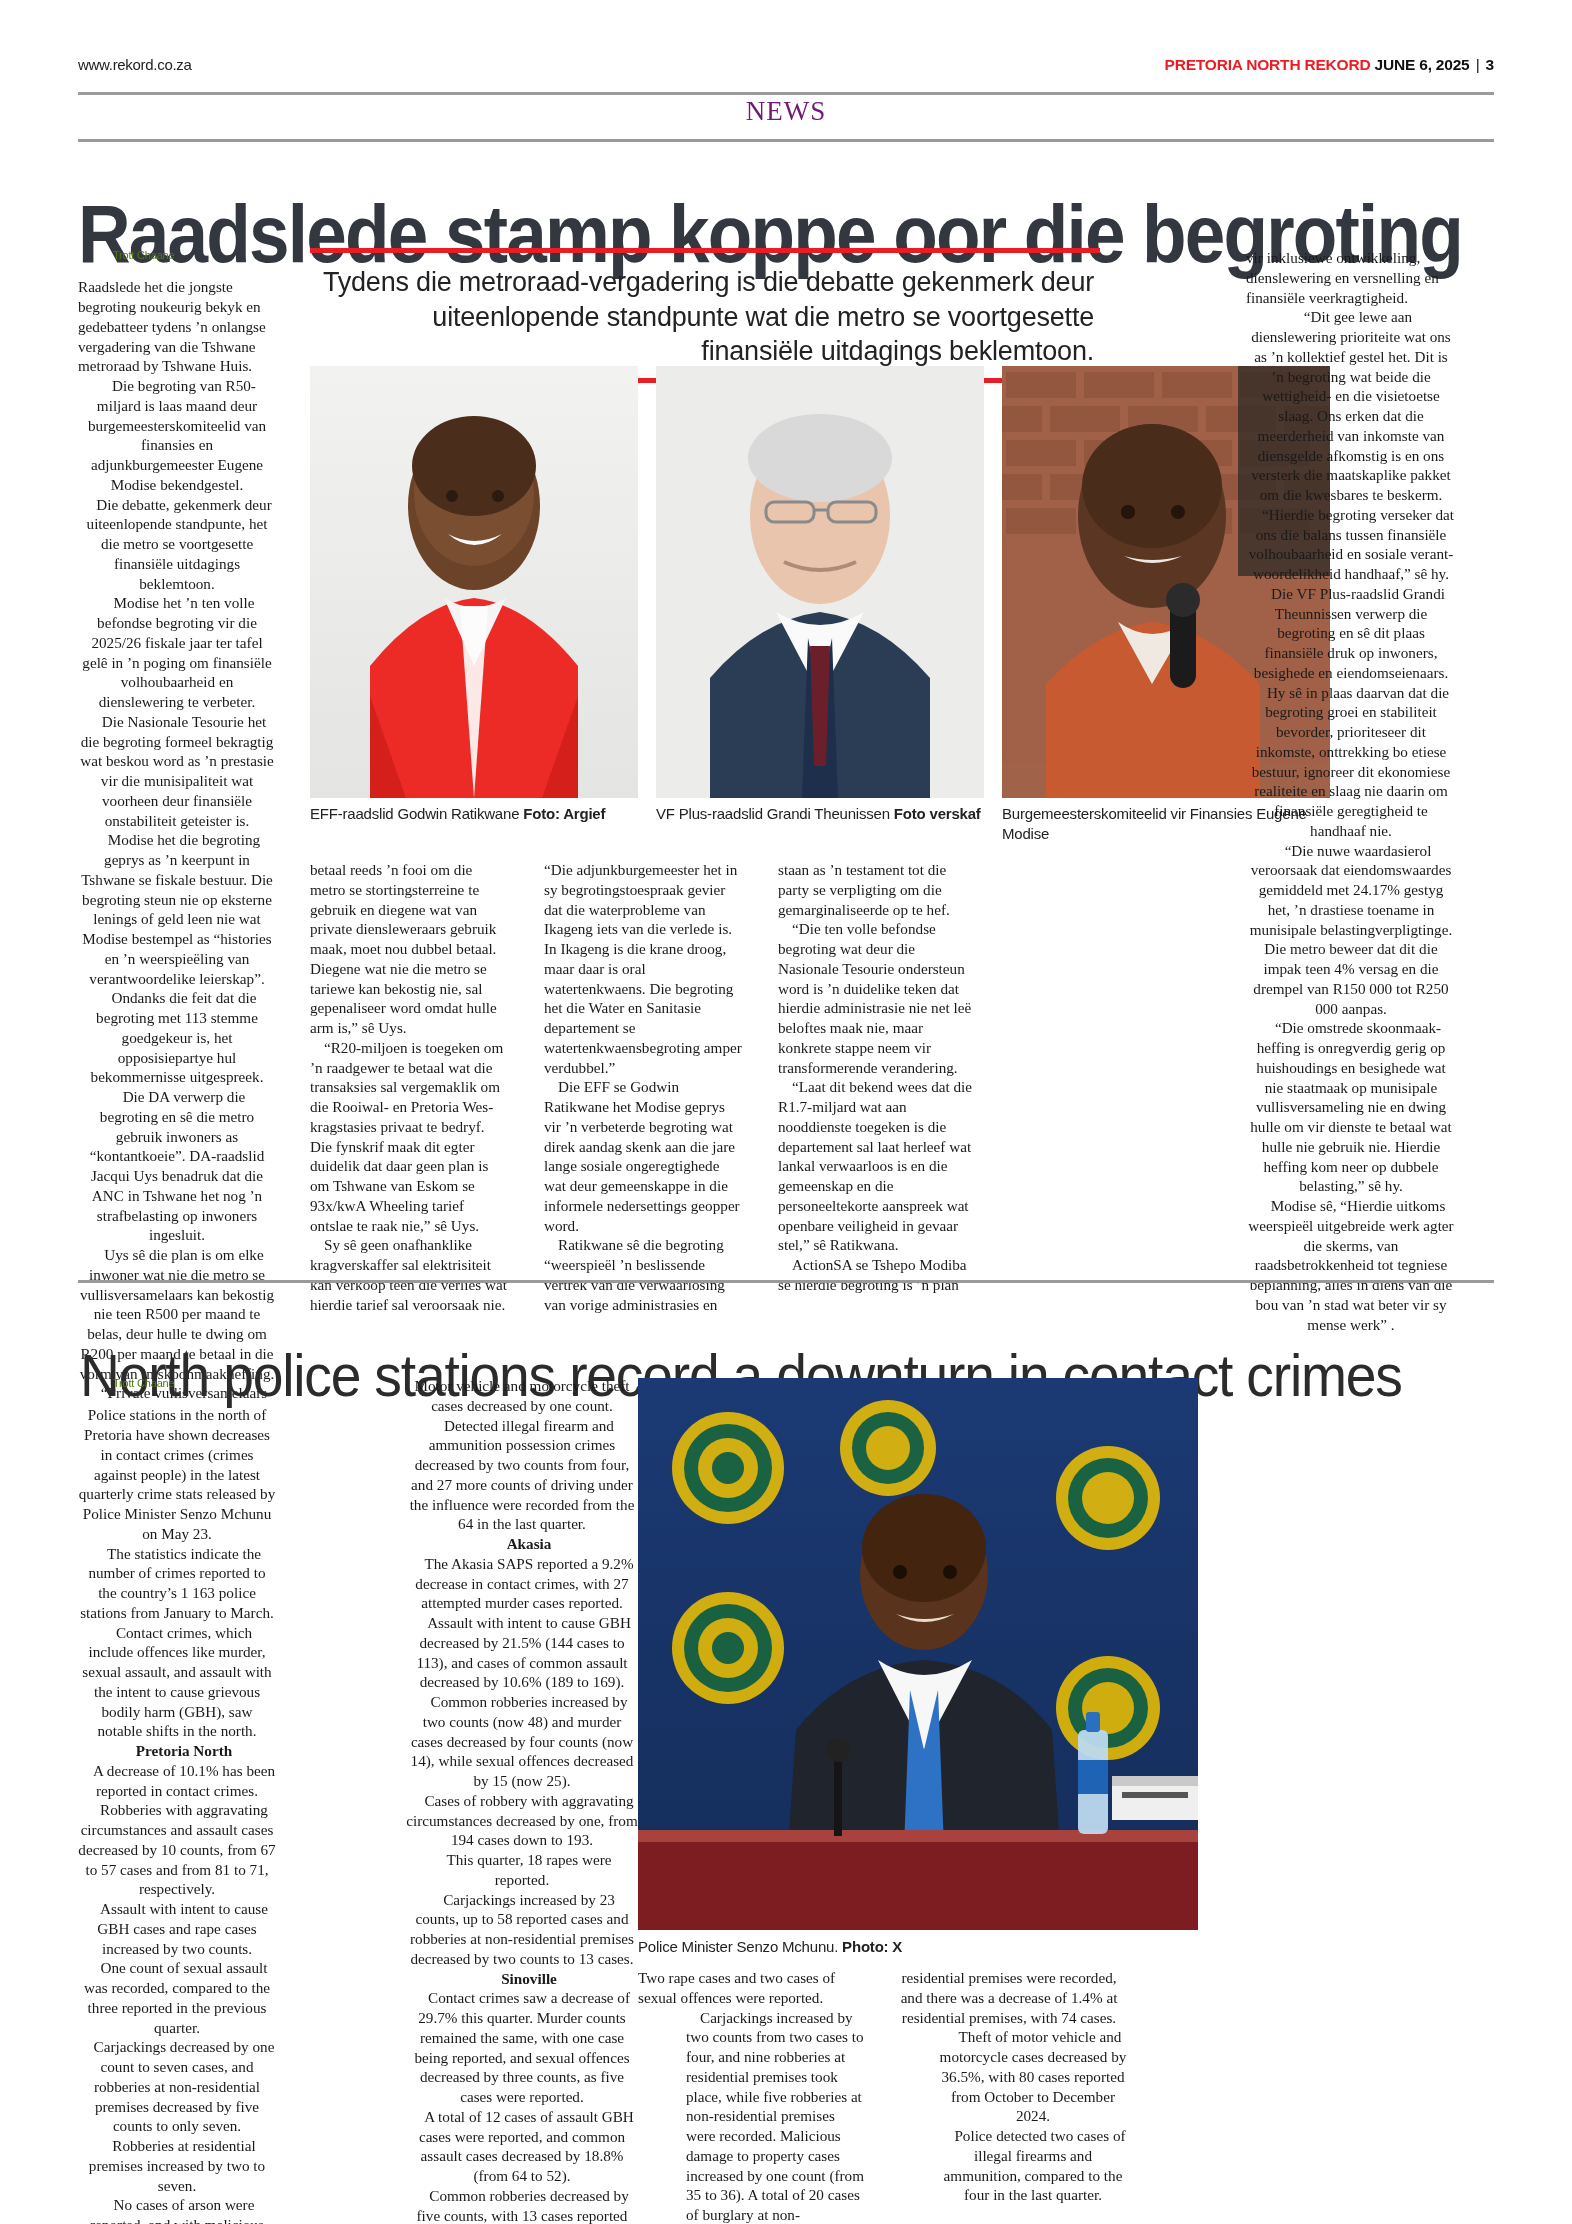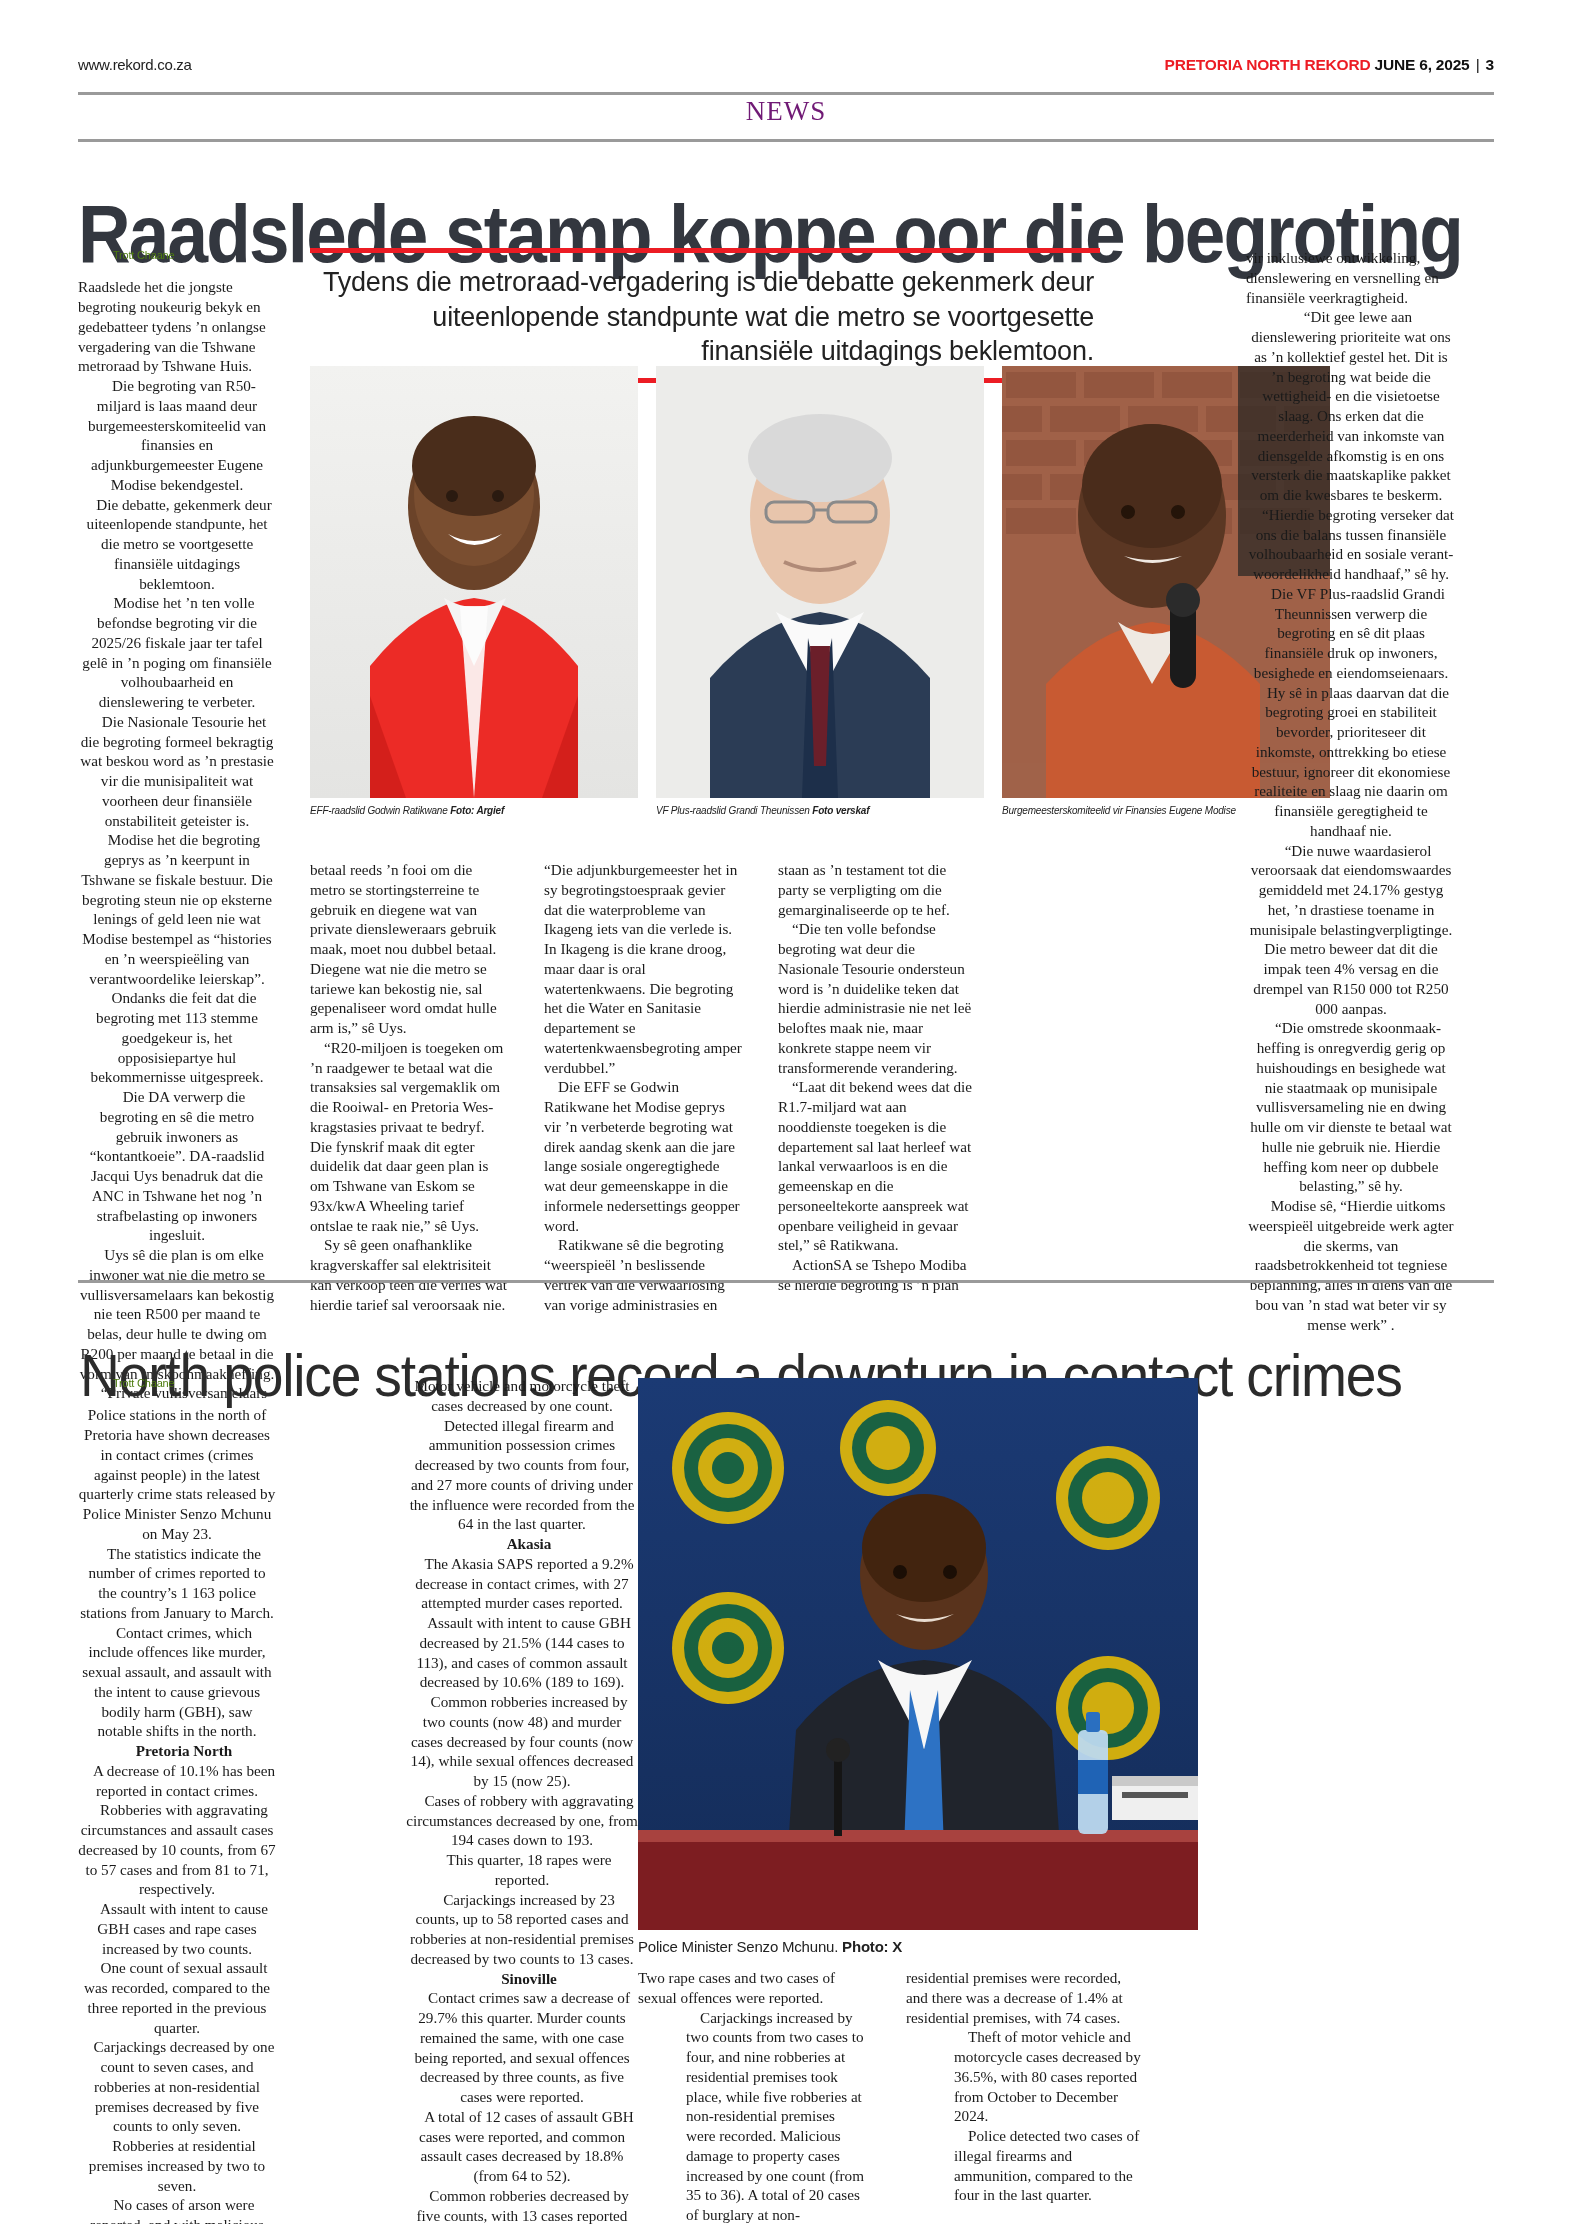--- a/index.html
+++ b/index.html
@@ -166,25 +166,24 @@
     position: absolute;
     left: 232px;
     top: 556px;
     width: 1020px;
     display: flex;
     gap: 18px;
   }
   .caption {
     width: 328px;
     font-family: "Liberation Sans", sans-serif;
-    font-size: 10px;
+    font-size: 15px;
     line-height: 1.32;
     color: #222;
     letter-spacing: -0.2px;
-    font-style: italic;
   }
   .caption b { font-weight: bold; }
 
   
   .a1low {
     position: absolute;
     left: 232px;
     top: 612px;
     width: 1020px;
   }
@@ -280,21 +279,21 @@
   .a2lcol {
     position: absolute;
     top: 0;
     width: 228px;
     font-size: 15.2px;
     line-height: 1.30;
   }
   .a2lcol p { margin: 0; }
   .a2lcol p + p { text-indent: 14px; margin-left: 48px; }
   .a2lc1 { left: 0px; }
-  .a2lc2 { left: 268px; width: 238px; }
+  .a2lc2 { left: 252px; width: 238px; text-align: center; }
 </style>
 </head>
 <body>
 
 <div class="page">
 
   <div class="masthead">
     <span class="site-url">www.rekord.co.za</span>
     <span class="masthead-right">
       <span class="brand">PRETORIA NORTH REKORD</span>

